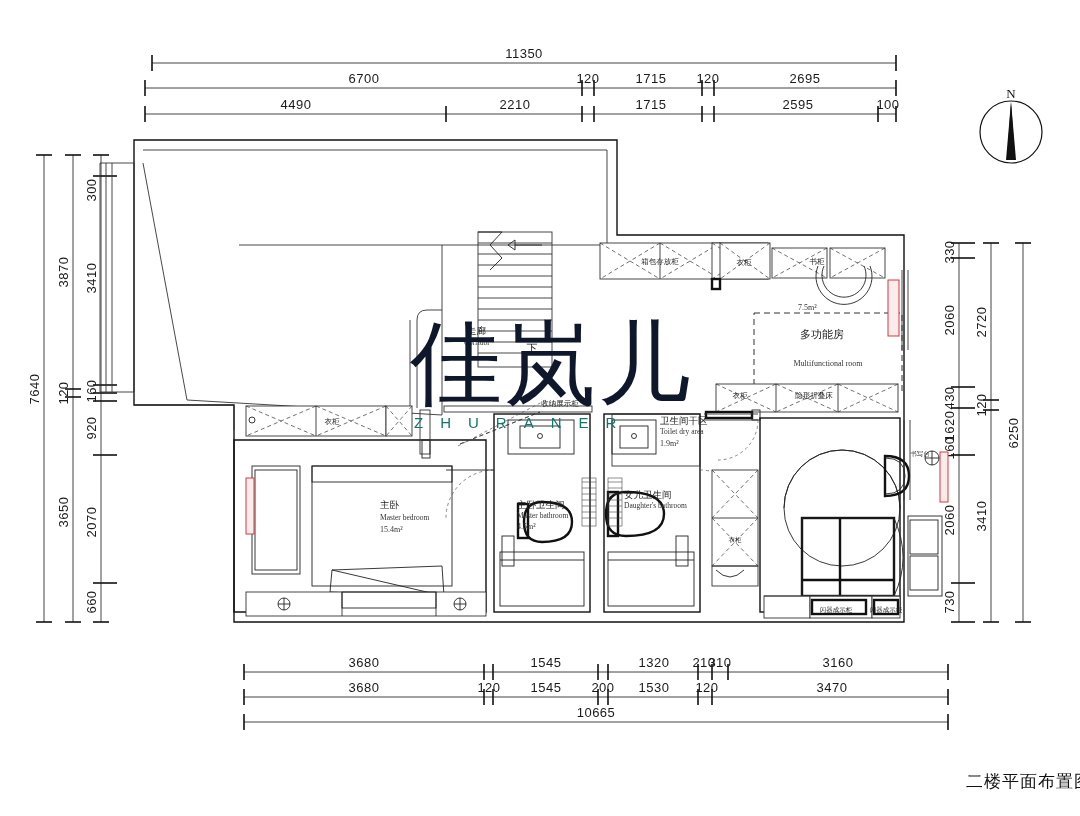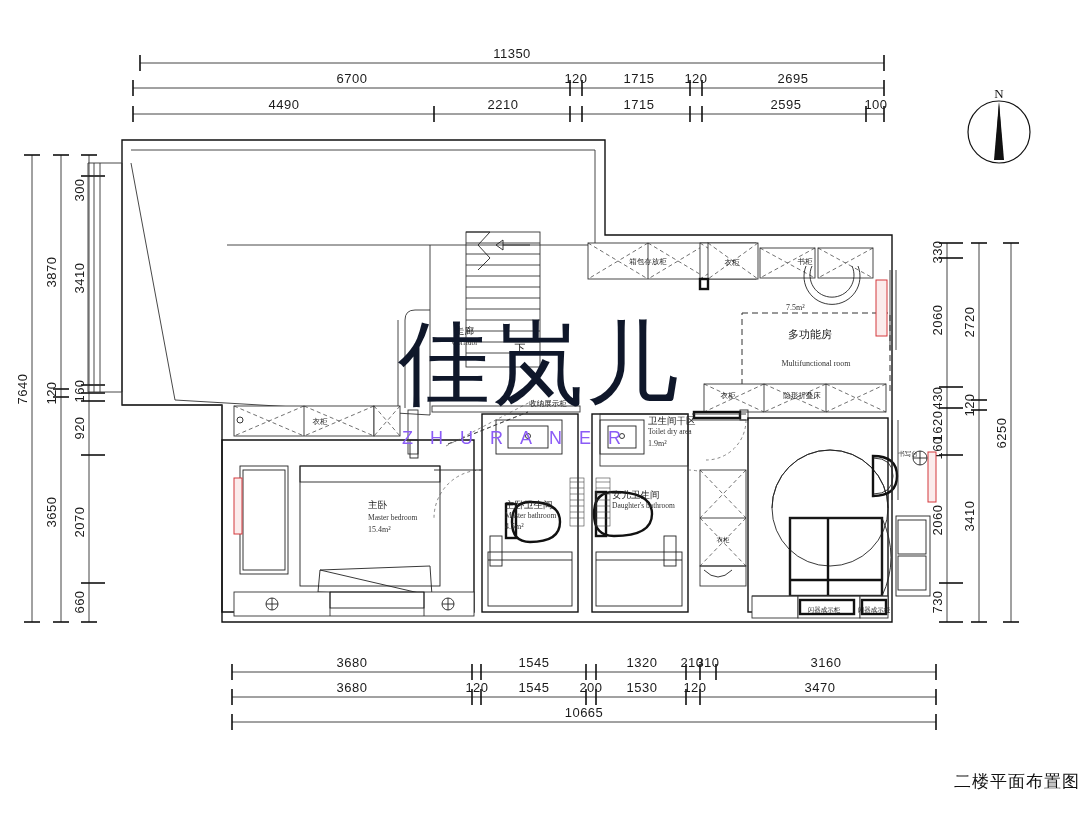--- a/index.html
+++ b/index.html
@@ -2,21 +2,21 @@
 <html><head>
 <meta charset="utf-8">
 <title>二楼平面布置图</title>
 <style>
   html,body{margin:0;padding:0;background:#ffffff;}
   body{
     width:1080px;height:816px;position:relative;overflow:hidden;
     font-family:"Liberation Sans","DejaVu Sans",sans-serif;
     color:#1a1a1a;
   }
-  #stage{position:absolute;left:0;top:0;width:948px;height:816px;}
+  #stage{position:absolute;left:12px;top:0;width:948px;height:816px;}
   svg{position:absolute;left:0;top:0;width:1080px;height:816px;}
 
   .dimtext{
     font-family:"Liberation Sans","DejaVu Sans",sans-serif;
     font-size:13px;fill:#1a1a1a;text-anchor:middle;
     letter-spacing:0.5px;
   }
   .dimline{stroke:#444;stroke-width:1;fill:none;}
   .tick{stroke:#111;stroke-width:1.6;}
 
@@ -43,22 +43,22 @@
     position:absolute;left:398px;top:318px;width:300px;height:170px;
     pointer-events:none;user-select:none;
   }
   .wm-main{
     font-family:"DejaVu Sans",sans-serif;
     font-size:92px;font-weight:normal;color:#0f172a;
     letter-spacing:2px;line-height:1;white-space:nowrap;
   }
   .wm-sub{
     font-family:"Liberation Sans",sans-serif;
-    font-size:18px;color:#8b5cf6;letter-spacing:17px;
-    margin-top:18px;white-space:nowrap;padding-left:4px;
+    font-size:15px;color:#0f766e;letter-spacing:17px;
+    margin-top:4px;white-space:nowrap;padding-left:4px;
   }
   #plan-title{
     position:absolute;left:0;top:770px;width:1080px;text-align:right;
     font-family:"DejaVu Sans",sans-serif;font-size:17px;color:#111;
     letter-spacing:1px;
   }
   .compass-n{
     font-family:"Liberation Serif",serif;font-size:13px;fill:#111;text-anchor:middle;
   }
 </style>

